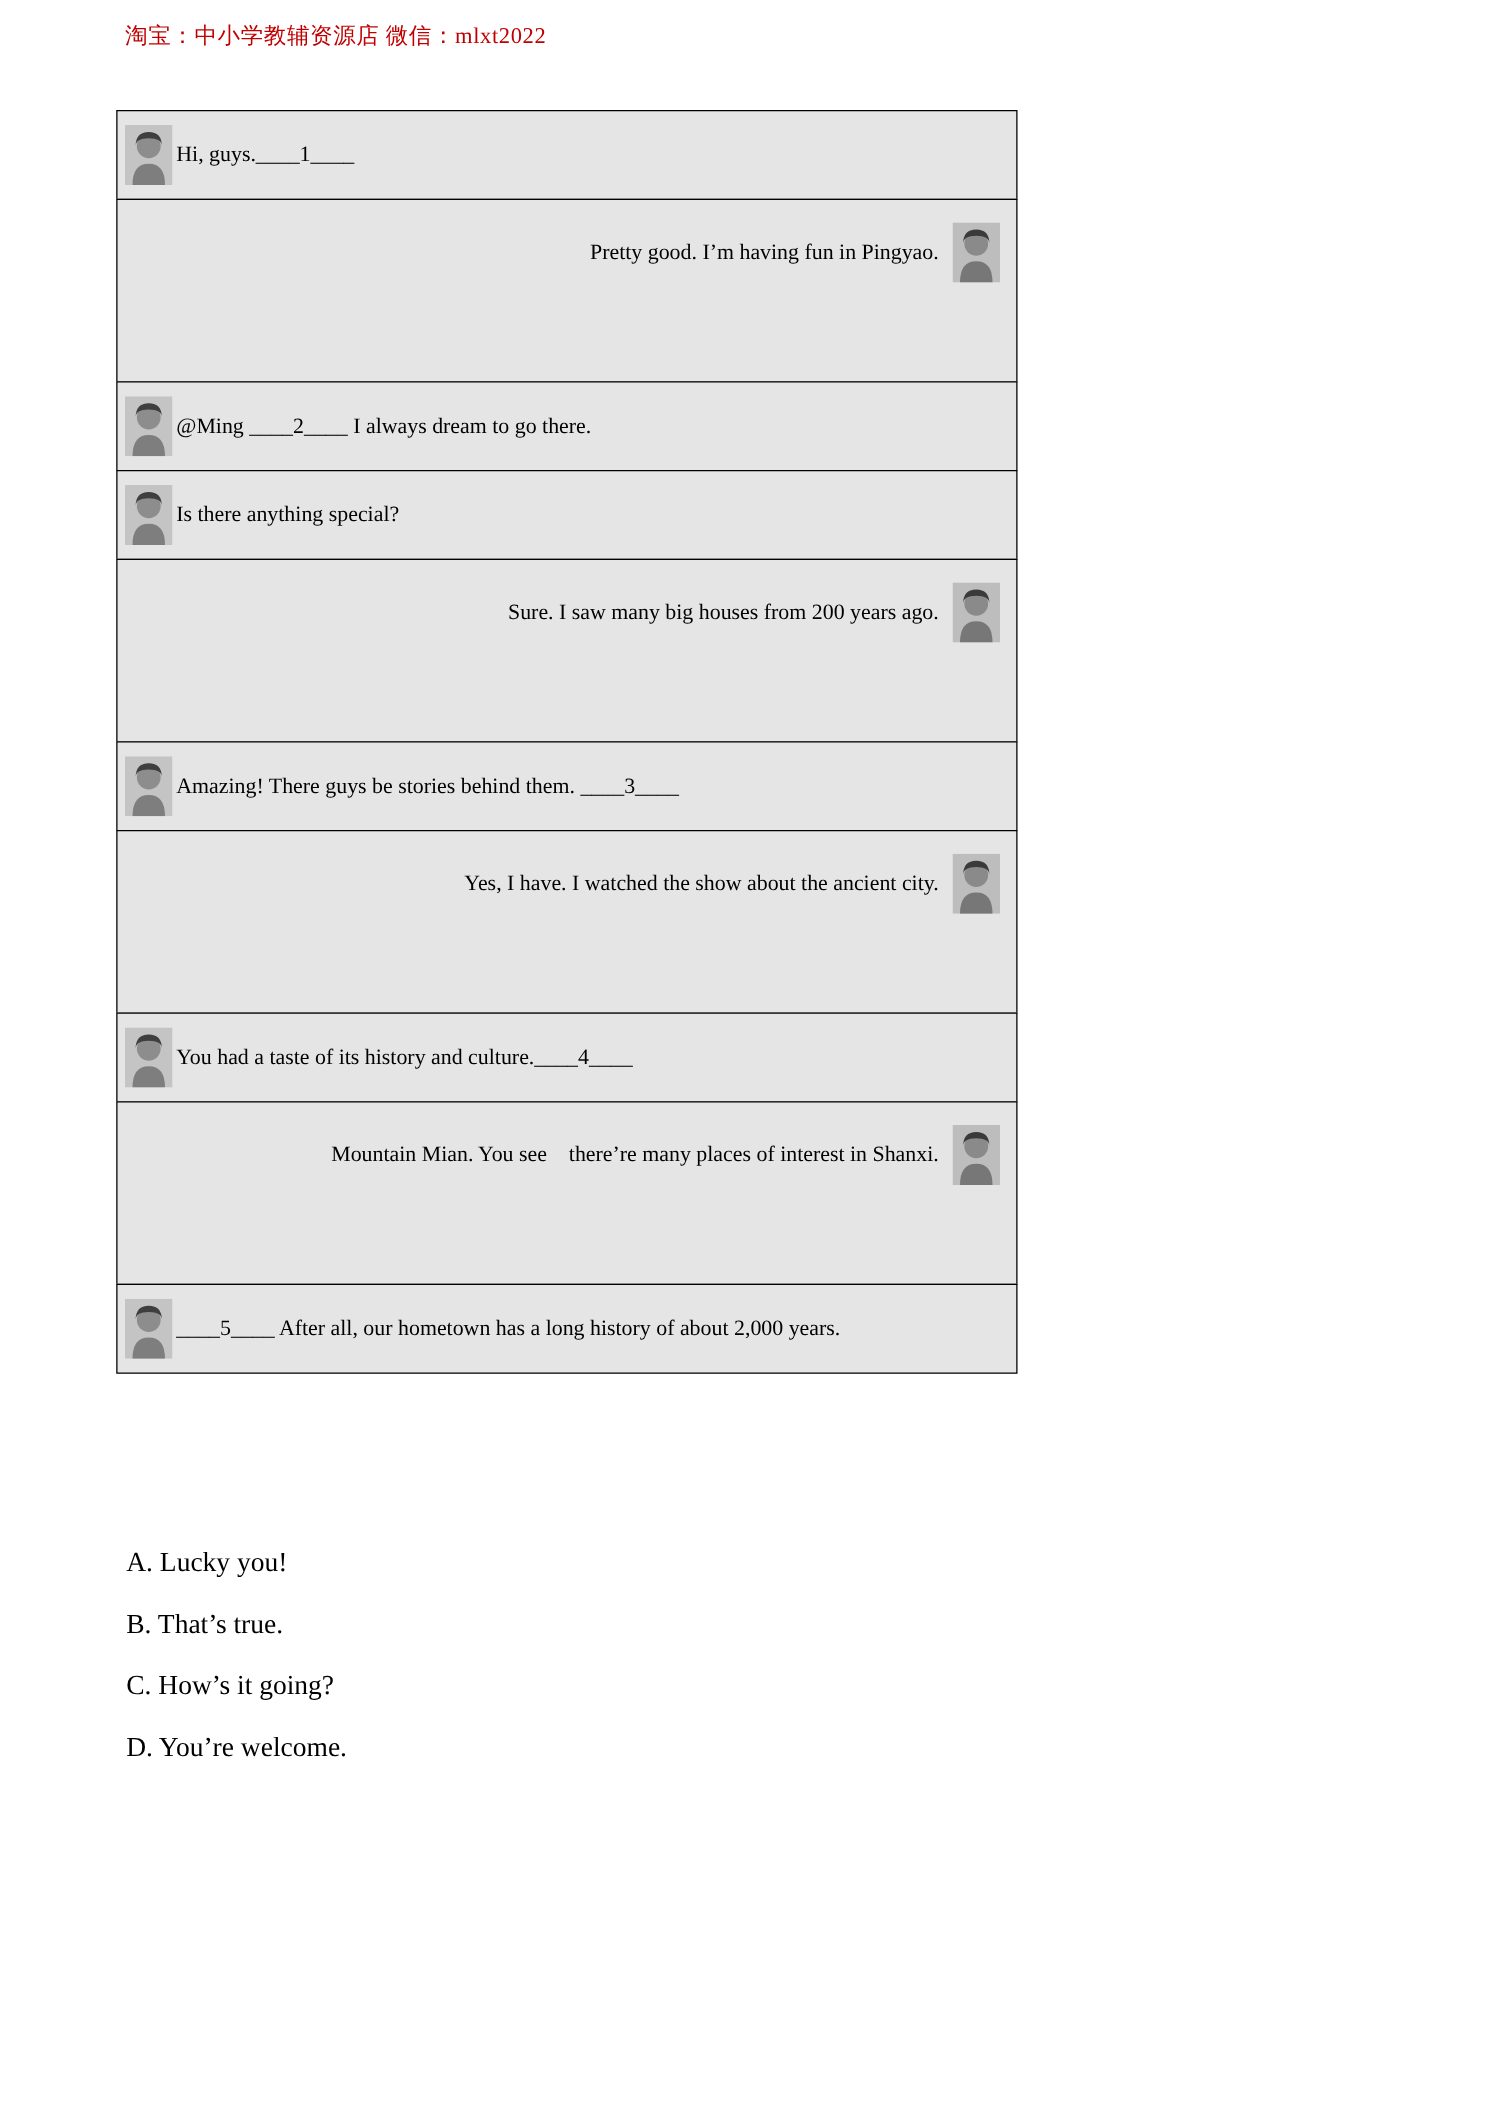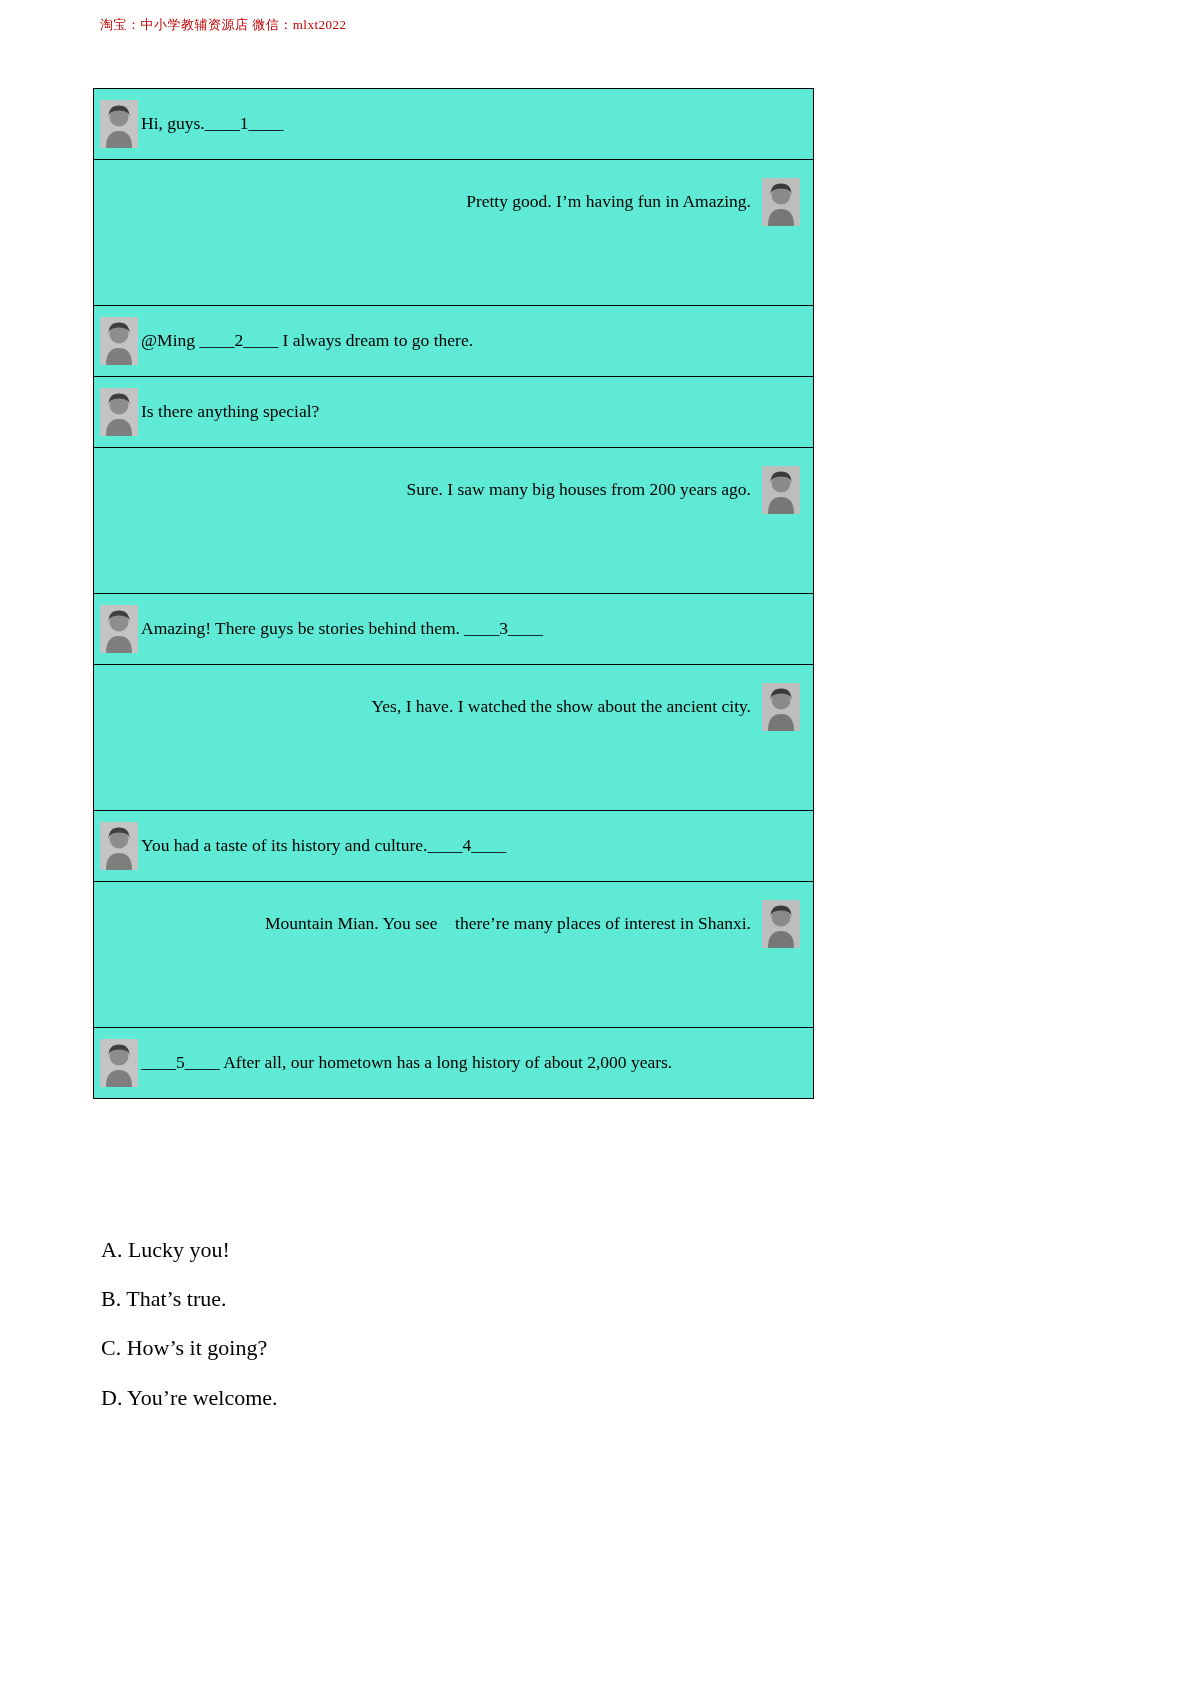--- a/index.html
+++ b/index.html
@@ -8,35 +8,35 @@
     width: 1200px;
     height: 1698px;
     position: relative;
     font-family: "Liberation Serif", serif;
     color: #000000;
   }
   .watermark {
     position: absolute;
     left: 100px;
     top: 16px;
-    font-size: 13px;
+    font-size: 18px;
     color: #c00000;
     letter-spacing: 0.5px;
   }
   .chat-table {
     position: absolute;
     left: 93px;
     top: 88px;
     width: 721px;
   }
   .chat-row {
     border: 1px solid #000000;
     margin-top: -1px;
     display: flex;
-    background: #5eead4;
+    background: #e5e5e5;
     font-size: 17.5px;
   }
   .chat-row:first-child { margin-top: 0; }
   .chat-row.short { height: 72px; }
   .chat-row.tall  { height: 147px; }
   .chat-row.left {
     align-items: center;
     justify-content: flex-start;
     padding-left: 6px;
   }
@@ -91,21 +91,21 @@
             <circle cx="19" cy="17" r="9.5" fill="#8d8d8d"></circle>
             <path d="M8.5 17 Q8.5 5.5 19 5.5 Q29.5 5.5 29.5 17 Q29.5 10.5 19 10.5 Q8.5 10.5 8.5 17 Z" fill="#3f3f3f"></path>
           </svg>
       </span>
       <span class="msg">Hi, guys.____1____</span>
     </span>
   </div>
 
   <div class="chat-row right tall">
     <span class="line">
-      <span class="msg">Pretty good. I’m having fun in Amazing.</span>
+      <span class="msg">Pretty good. I’m having fun in Pingyao.</span>
       <span class="avatar">
         <svg viewBox="0 0 38 48" width="38" height="48">
             <rect width="38" height="48" fill="#bdbdbd"></rect>
             <path d="M6 48 Q6 31 19 31 Q32 31 32 48 Z" fill="#777777"></path>
             <circle cx="19" cy="17" r="9.5" fill="#8a8a8a"></circle>
             <path d="M8.5 17 Q8.5 5.5 19 5.5 Q29.5 5.5 29.5 17 Q29.5 10.5 19 10.5 Q8.5 10.5 8.5 17 Z" fill="#3a3a3a"></path>
           </svg>
       </span>
     </span>
   </div>

